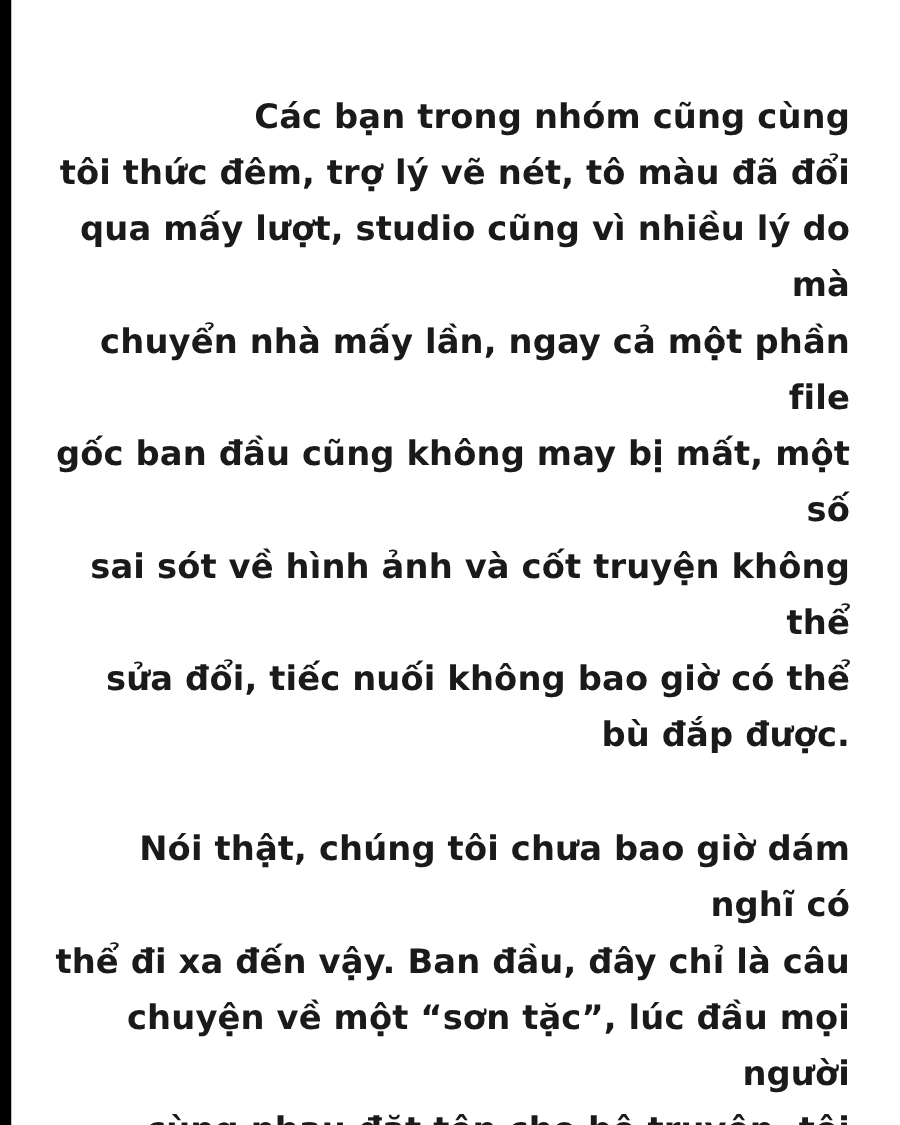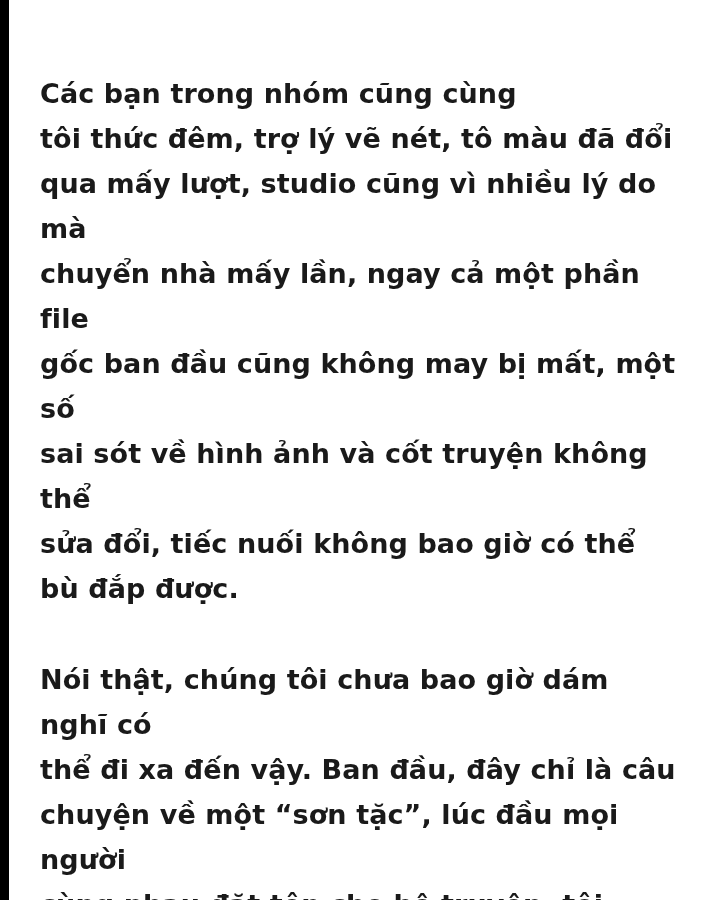--- a/index.html
+++ b/index.html
@@ -28,21 +28,21 @@
     top: 0;
     width: 9px;
     height: 900px;
     background: #000000;
   }
   .content {
     position: relative;
     padding-top: 44px;
   }
   .paragraph {
-    text-align: left;
+    text-align: right;
     color: #1a1a1a;
     font-size: 27px;
     line-height: 45px;
     font-weight: 700;
     letter-spacing: 0.1px;
     white-space: pre-wrap;
     word-break: break-word;
   }
   .paragraph + .paragraph {
     margin-top: 46px;

